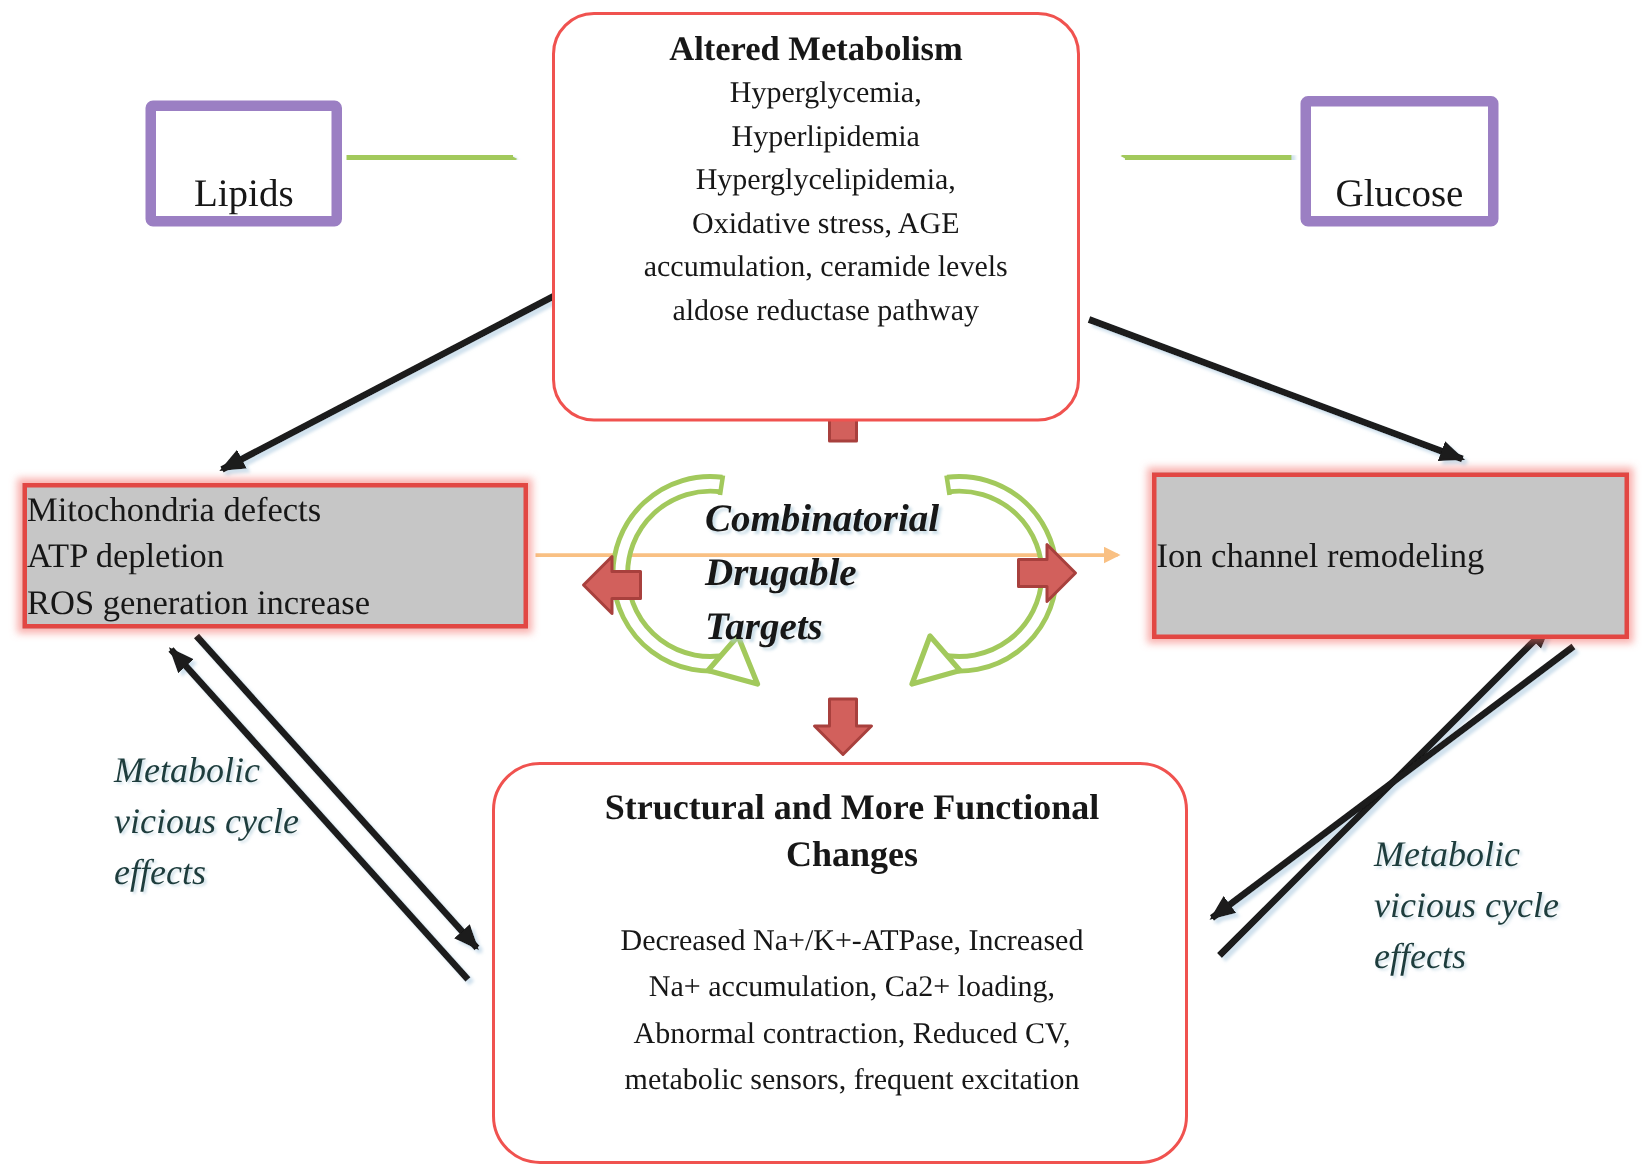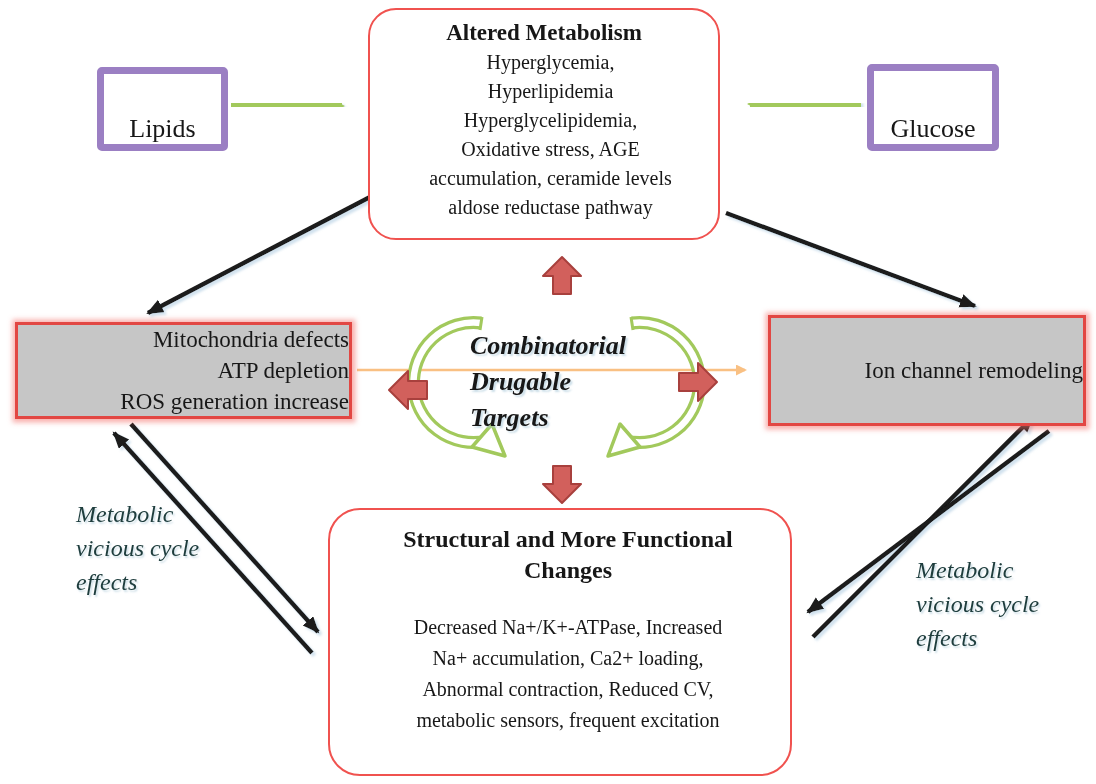--- a/index.html
+++ b/index.html
@@ -21,21 +21,21 @@
   }
   .box-title{font-weight:bold;font-size:23px;line-height:30px;}
   .box-line{font-size:20px;line-height:29px;white-space:nowrap;margin-left:13px;}
   .square-box{
     background:#fff;border:7px solid var(--purple);border-radius:5px;
     display:flex;align-items:flex-end;justify-content:center;font-size:26px;
   }
   .gray-box{
     background:var(--gray-fill);border:3px solid var(--red-border-strong);
     box-shadow:0 0 5px 3.5px rgba(244,112,106,.55);
-    display:flex;flex-direction:column;align-items:flex-end;justify-content:center;
+    display:flex;flex-direction:column;align-items:flex-start;justify-content:center;
     text-align:center;
   }
   .gray-line{font-size:23px;line-height:31px;white-space:nowrap;}
   .center-text{
     font-size:26px;line-height:36px;font-weight:bold;font-style:italic;
     text-shadow:2px 2px 2px rgba(175,205,220,.65);
   }
   .cycle-label{
     font-size:24px;line-height:34px;font-style:italic;color:var(--label-color);
     text-shadow:1.5px 1.5px 2px rgba(170,200,215,.6);
@@ -94,21 +94,21 @@
       <line x1="813" y1="637" x2="1033" y2="417" marker-end="url(#mblack)"></line>
       <line x1="1049" y1="431" x2="808" y2="612" marker-end="url(#mblack)"></line>
     </g>
 
     <g style="stroke:var(--green)" stroke-width="7" filter="url(#soft)">
       <line x1="231" y1="106" x2="342" y2="106" marker-end="url(#mgreen)"></line>
       <line x1="861" y1="104" x2="750" y2="104" marker-end="url(#mgreen)"></line>
     </g>
   </svg>
 
-  <div class="abs rounded-box" style="left:368px;top:8px;width:352px;height:232px;padding-top:8px;">
+  <div class="abs rounded-box" style="left:368px;top:8px;width:352px;height:273px;padding-top:8px;">
     <div class="box-title">Altered Metabolism</div>
     <div class="box-line">Hyperglycemia,</div>
     <div class="box-line">Hyperlipidemia</div>
     <div class="box-line">Hyperglycelipidemia,</div>
     <div class="box-line">Oxidative stress, AGE</div>
     <div class="box-line">accumulation, ceramide levels</div>
     <div class="box-line">aldose reductase pathway</div>
   </div>
 
   <div class="abs square-box" style="left:97px;top:67px;width:131px;height:84px;">

